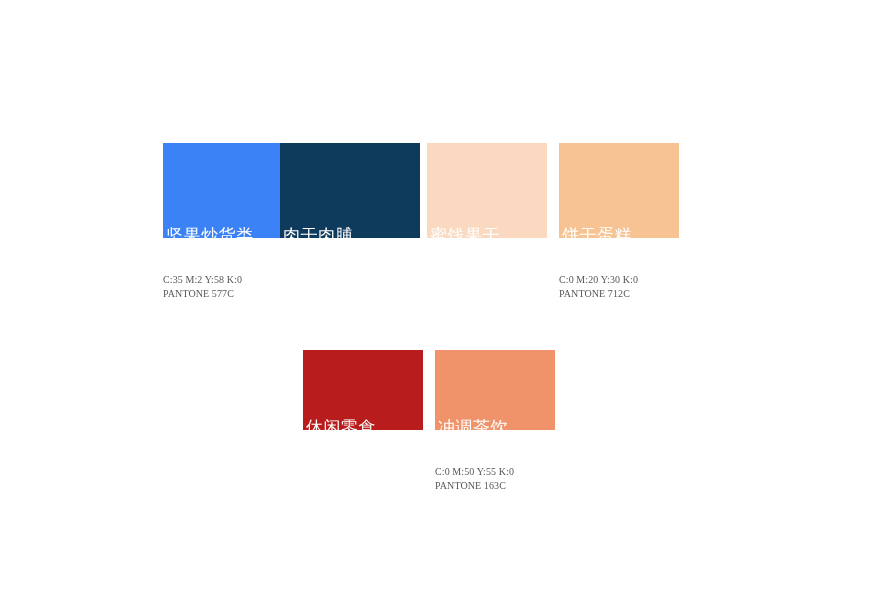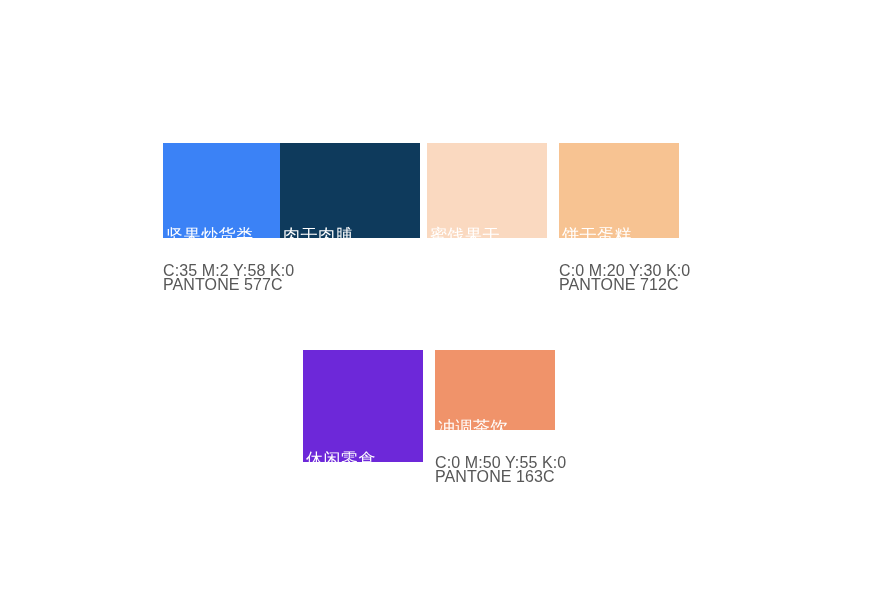--- a/index.html
+++ b/index.html
@@ -38,27 +38,27 @@
     bottom: -7px;
     color: #ffffff;
     font-size: 17px;
     line-height: 20px;
     letter-spacing: 0.5px;
     white-space: nowrap;
     font-family: "DejaVu Sans", "Liberation Sans", sans-serif;
   }
 
   .swatch-caption {
-    margin-top: 26px;
+    margin-top: 35px;
     color: #575757;
-    font-size: 16px;
+    font-size: 10px;
     line-height: 14px;
     letter-spacing: 0.1px;
     white-space: nowrap;
-    font-family: Liberation Sans, sans-serif;
+    font-family: Liberation Serif, serif;
   }
   .caption-line {
     display: block;
   }
 </style>
 </head>
 <body>
 
 <div id="palette-board" style="background: rgb(255, 255, 255);">
     <div class="swatch-card" style="left: 163px; top: 143px; width: 120px;">
@@ -83,21 +83,21 @@
     <div class="swatch-card" style="left: 559px; top: 143px; width: 120px;">
       <div class="swatch-chip" title="#f7c392" style="height: 95px; background: rgb(247, 195, 146);">
         <span class="swatch-label" style="color: rgb(255, 255, 255);">饼干蛋糕</span>
       </div>
       <div class="swatch-caption" style="color: rgb(87, 87, 87);">
         <span class="caption-line">C:0 M:20 Y:30 K:0</span>
         <span class="caption-line">PANTONE 712C</span>
       </div>
     </div>
     <div class="swatch-card" style="left: 303px; top: 350px; width: 120px;">
-      <div class="swatch-chip" title="#fbc93f" style="height: 112px; background: #6d28d9;">
+      <div class="swatch-chip" title="#fbc93f" style="height: 80px; background: #b91c1c;">
         <span class="swatch-label" style="color: rgb(255, 255, 255);">休闲零食</span>
       </div>
     </div>
     <div class="swatch-card" style="left: 435px; top: 350px; width: 120px;">
       <div class="swatch-chip" title="#f0936a" style="height: 80px; background: rgb(240, 147, 106);">
         <span class="swatch-label" style="color: rgb(255, 255, 255);">冲调茶饮</span>
       </div>
       <div class="swatch-caption" style="color: rgb(87, 87, 87);">
         <span class="caption-line">C:0 M:50 Y:55 K:0</span>
         <span class="caption-line">PANTONE 163C</span>

